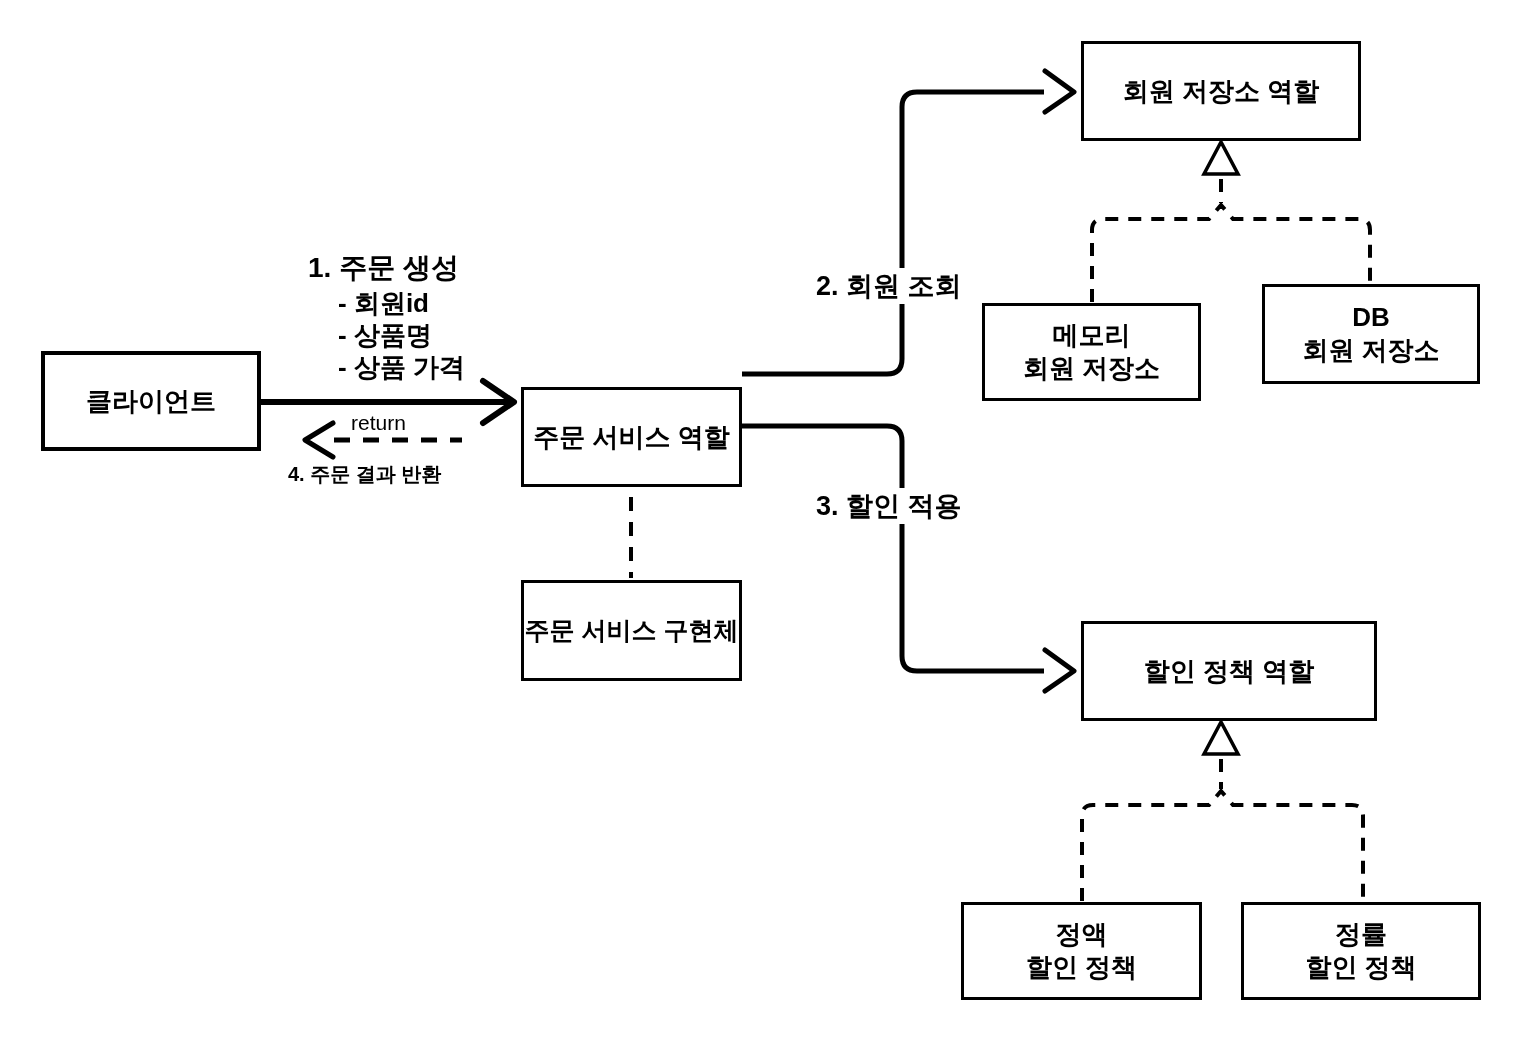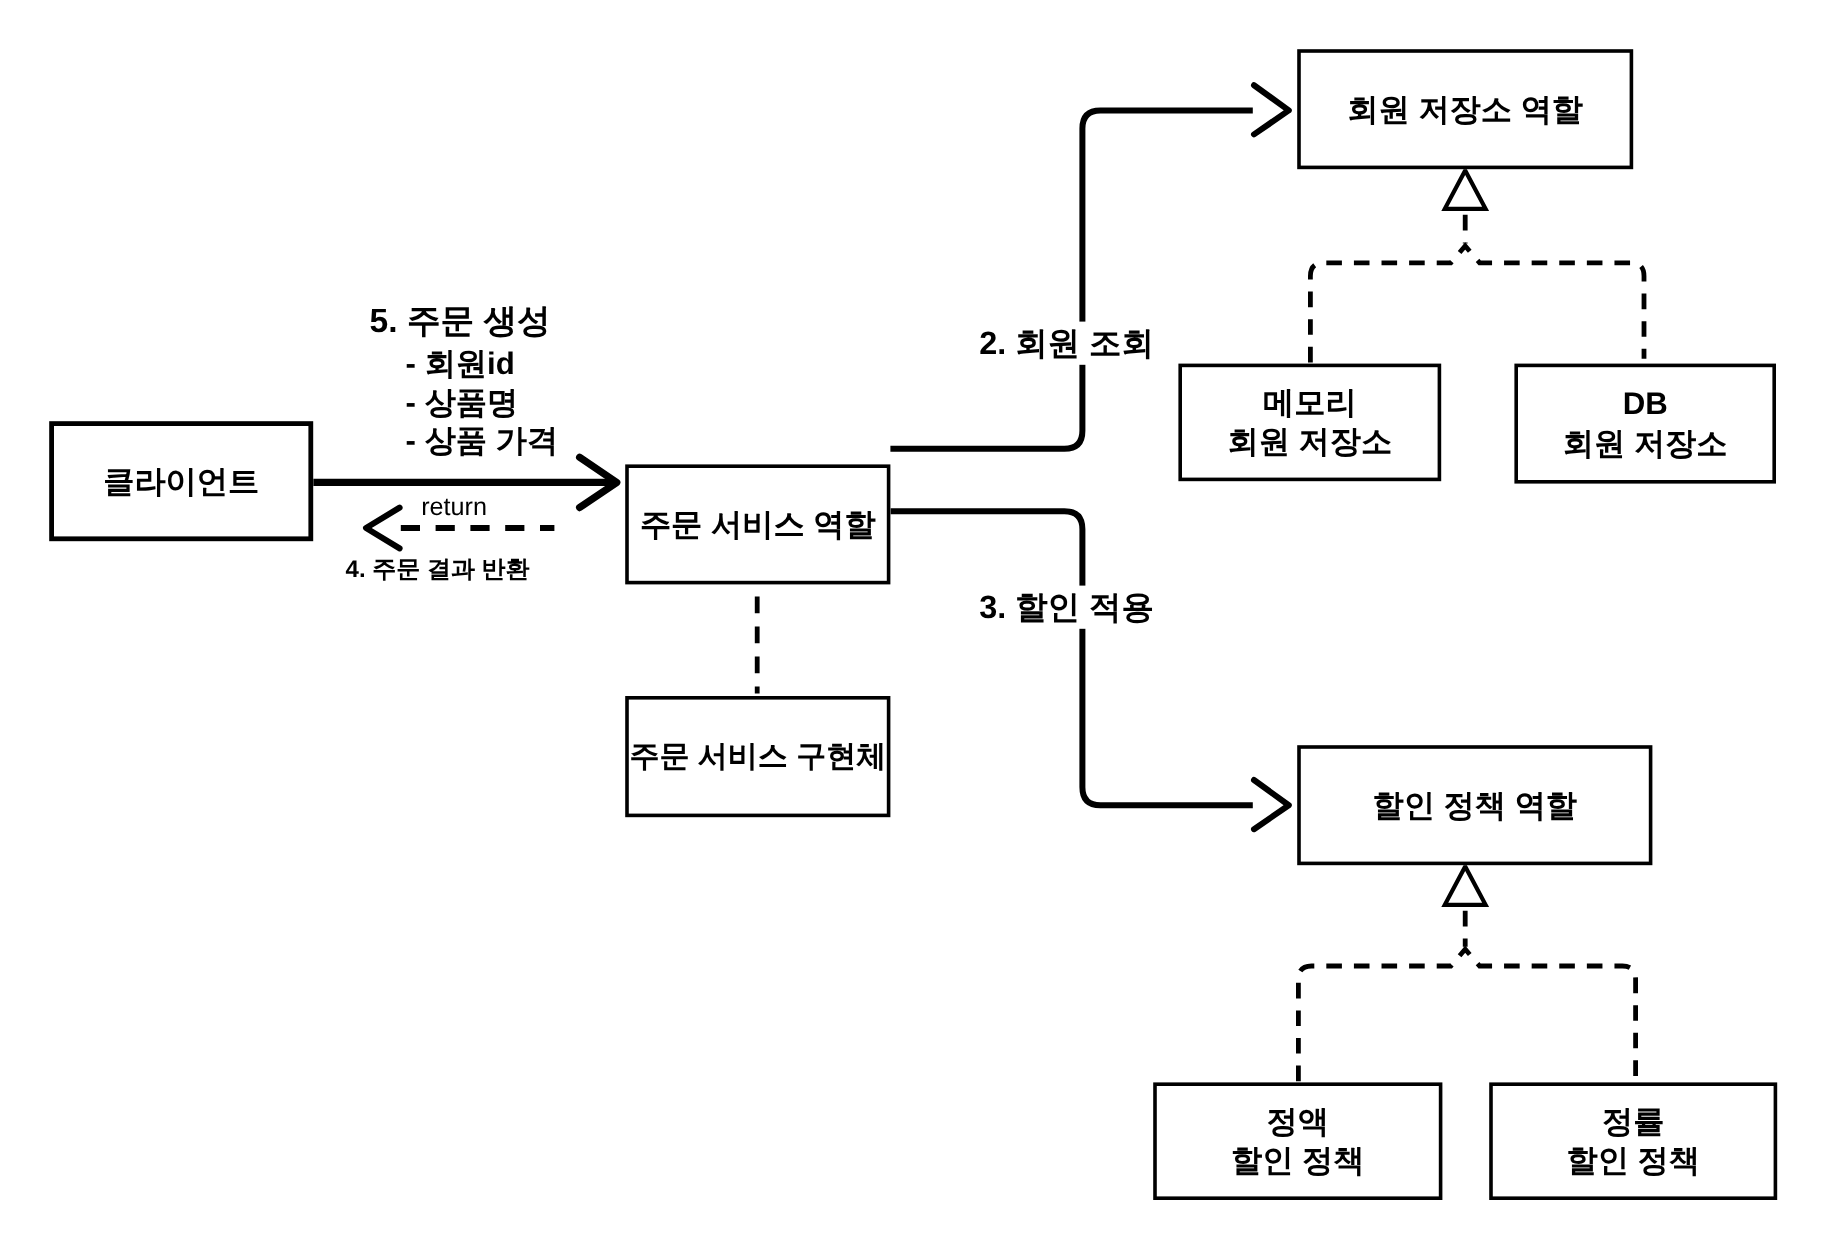--- a/index.html
+++ b/index.html
@@ -90,40 +90,40 @@
 
   <div class="box" style="left:521px;top:580px;width:221px;height:101px;font-size:25px;">
     <span>주문 서비스 구현체</span>
   </div>
 
   <div class="box" style="left:982px;top:303px;width:219px;height:98px;text-align:right;">
     <span>메모리</span>
     <span>회원 저장소</span>
   </div>
 
-  <div class="box" style="left:1262px;top:303px;width:218px;height:100px;">
+  <div class="box" style="left:1262px;top:284px;width:218px;height:100px;">
     <span>DB</span>
     <span>회원 저장소</span>
   </div>
 
   <div class="box" style="left:1081px;top:621px;width:296px;height:100px;">
     <span>할인 정책 역할</span>
   </div>
 
   <div class="box" style="left:961px;top:902px;width:241px;height:98px;">
     <span>정액</span>
     <span>할인 정책</span>
   </div>
 
   <div class="box" style="left:1241px;top:902px;width:240px;height:98px;">
     <span>정률</span>
     <span>할인 정책</span>
   </div>
 
-  <div class="lbl b" style="left:306px;top:249px;font-size:28px;">5. 주문 생성</div>
+  <div class="lbl b" style="left:306px;top:249px;font-size:28px;">1. 주문 생성</div>
 
   <div class="step-items" style="left:338px;top:287px;">
     <div>- 회원id</div>
     <div>- 상품명</div>
     <div>- 상품 가격</div>
   </div>
 
   <div class="lbl" style="left:349px;top:411px;font-size:21px;">return</div>
 
   <div class="lbl b" style="left:286px;top:461px;font-size:20px;">4. 주문 결과 반환</div>

